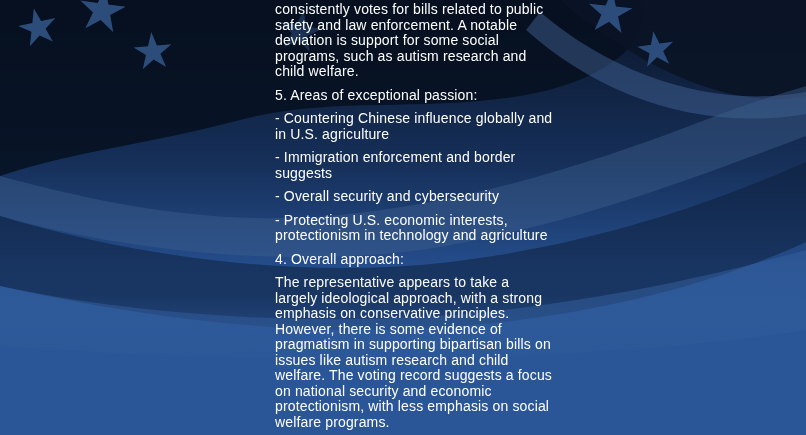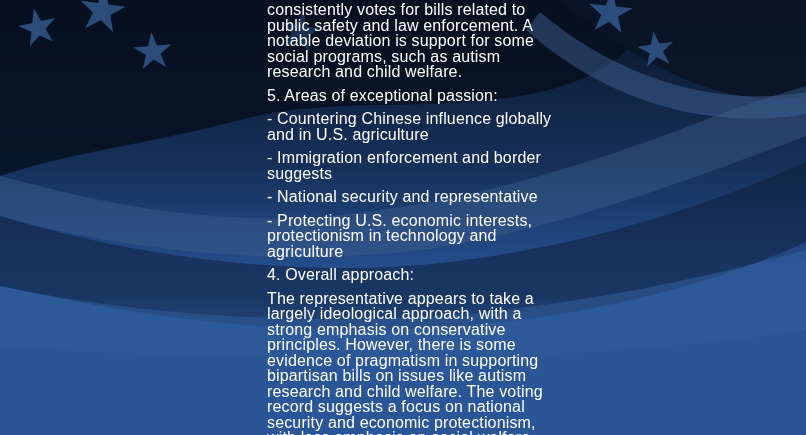--- a/index.html
+++ b/index.html
@@ -23,23 +23,23 @@
     height: 435px;
     display: block;
   }
   .content {
     position: absolute;
     top: 2px;
     left: 259px;
     width: 296px;
   }
   .para {
-    margin: 0 0 8px 8px;
+    margin: 0 0 8px 16px;
     color: var(--text, #ffffff);
-    font-size: 16px;
+    font-size: 14px;
     line-height: 15.5px;
     letter-spacing: 0.15px;
     font-weight: 400;
   }
   .button-row {
     display: flex;
     justify-content: flex-end;
     margin-top: 14px;
   }
   .back-btn {
@@ -105,21 +105,21 @@
       <use href="#star" transform="translate(656,50) scale(19) rotate(-8)"></use>
     </g>
   </svg>
 
   <main class="content">
     <div id="paragraph-list">
         <p class="para">consistently votes for bills related to public safety and law enforcement. A notable deviation is support for some social programs, such as autism research and child welfare.</p>
         <p class="para">5. Areas of exceptional passion:</p>
         <p class="para">- Countering Chinese influence globally and in U.S. agriculture</p>
         <p class="para">- Immigration enforcement and border suggests</p>
-        <p class="para">- National security and representative</p>
+        <p class="para">- Overall security and cybersecurity</p>
         <p class="para">- Protecting U.S. economic interests, protectionism in technology and agriculture</p>
         <p class="para">4. Overall approach:</p>
         <p class="para">The representative appears to take a largely ideological approach, with a strong emphasis on conservative principles. However, there is some evidence of pragmatism in supporting bipartisan bills on issues like autism research and child welfare. The voting record suggests a focus on national security and economic protectionism, with less emphasis on social welfare programs.</p>
       </div>
     <div class="button-row">
       <button class="back-btn">Back to Home</button>
     </div>
   </main>
 
 </div>

